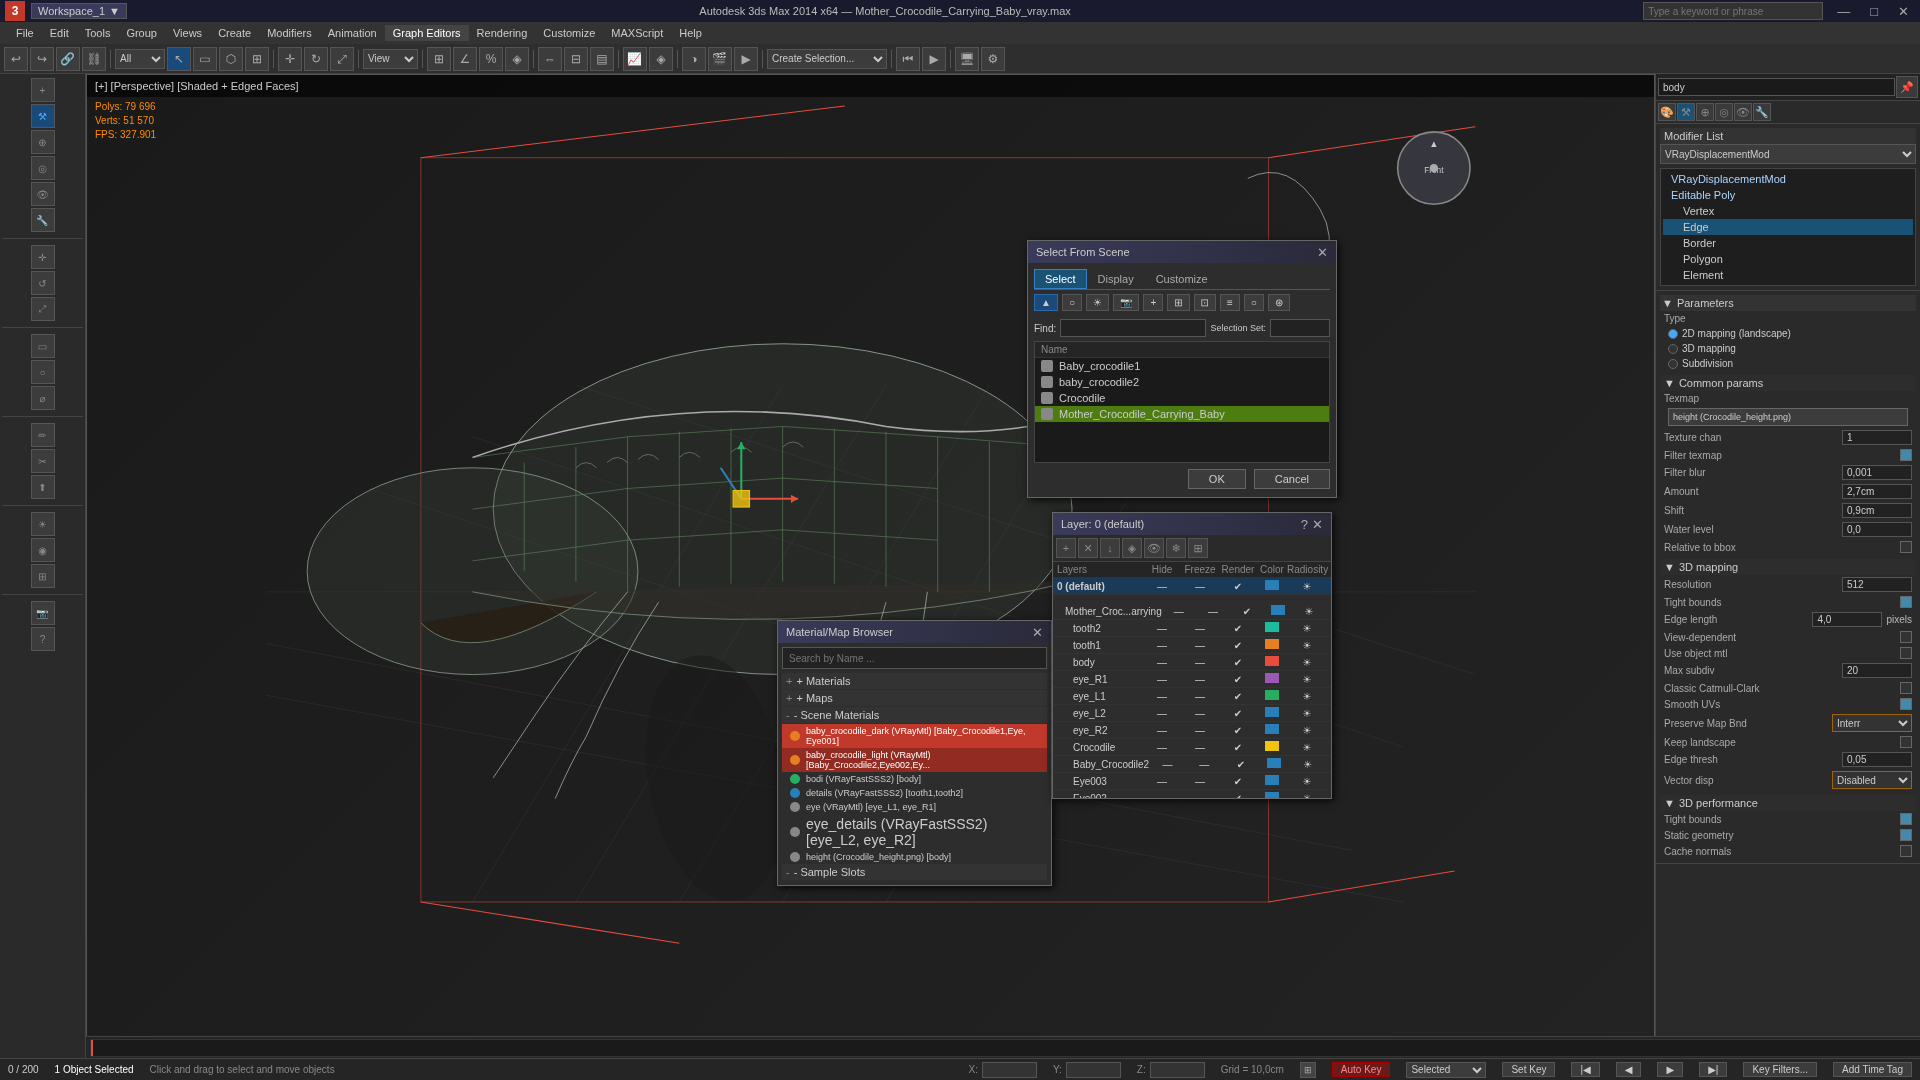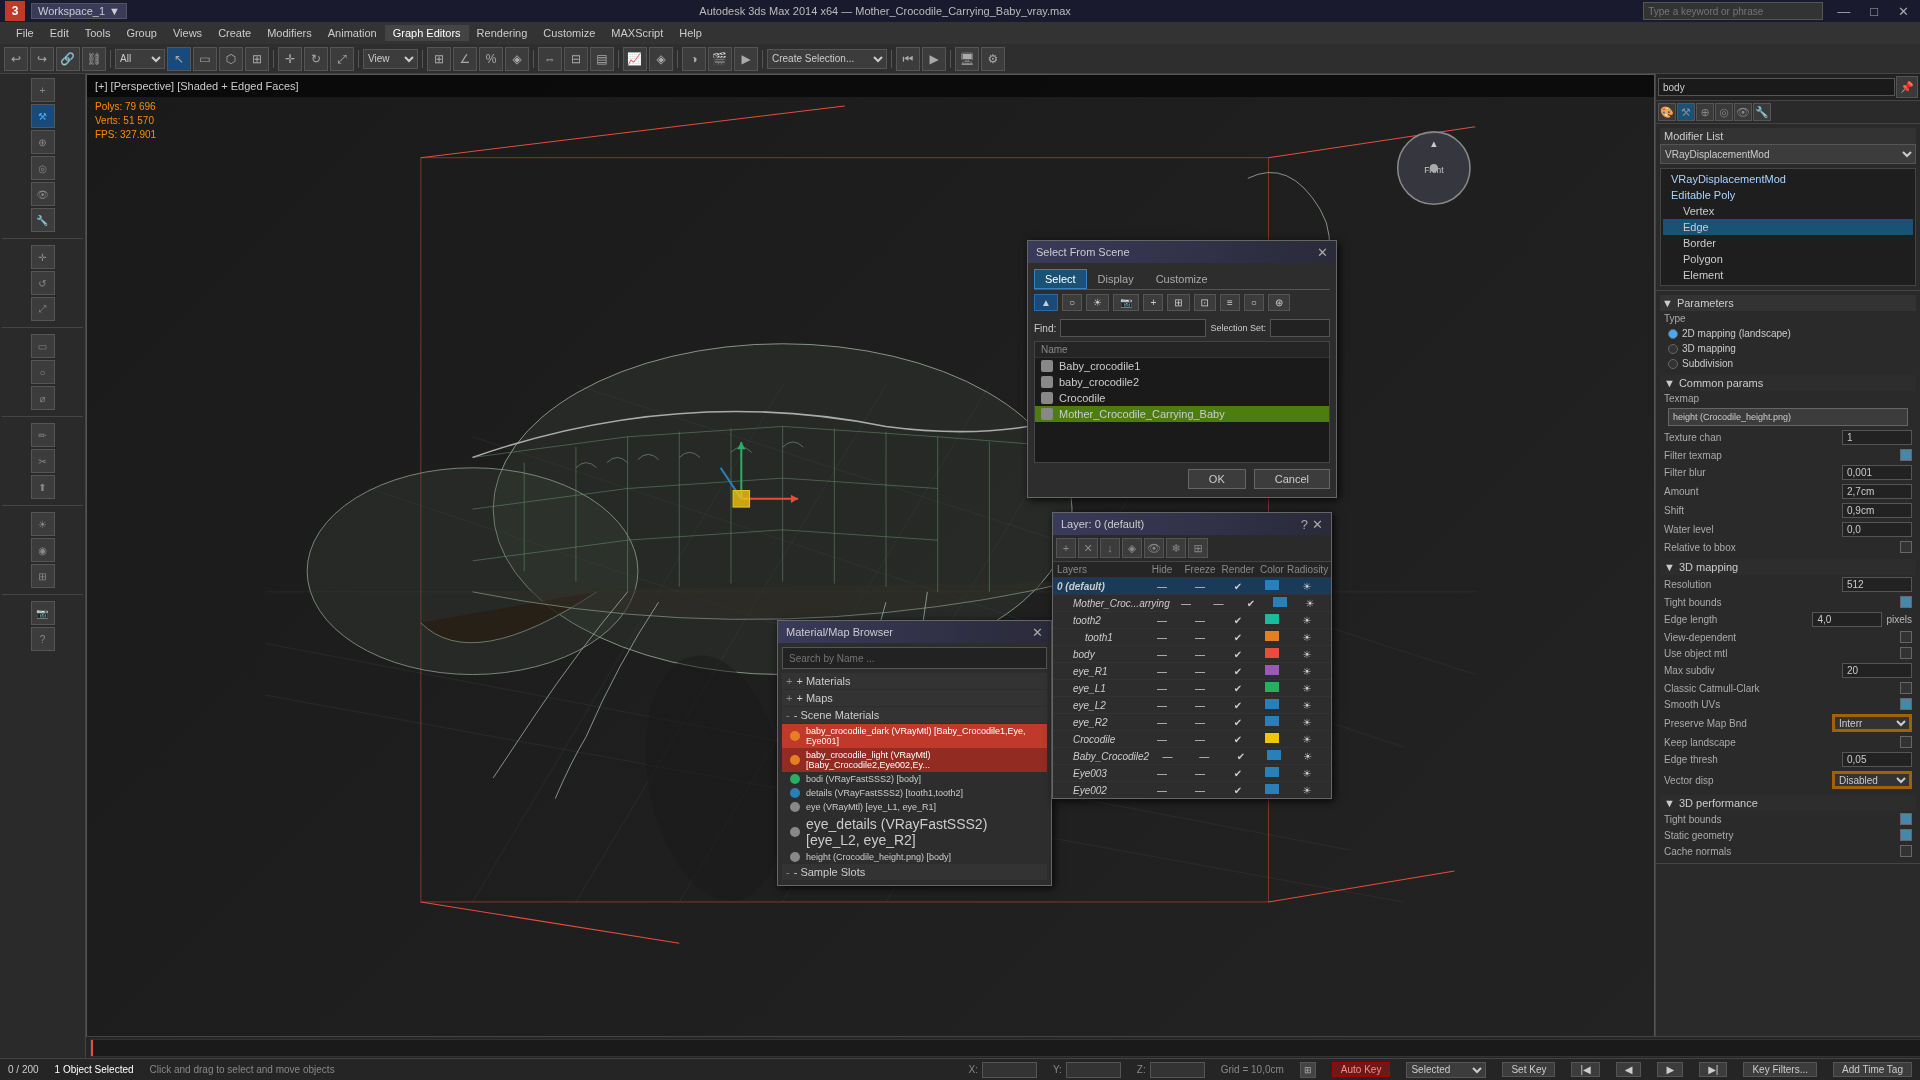--- a/index.html
+++ b/index.html
@@ -80,21 +80,21 @@
     .rp-title { font-size: 11px; color: #ccc; padding: 2px 4px; background: #333; }
     .modifier-item { padding: 2px 8px; font-size: 11px; color: #ccc; cursor: pointer; }
     .modifier-item.selected { background: #1a5276; }
 
     
     .param-row { display: flex; align-items: center; padding: 2px 4px; font-size: 10px; color: #bbb; gap: 4px; }
     .param-label { flex: 1; color: #aaa; }
     .param-val { background: #222; border: 1px solid #555; color: #ccc; padding: 1px 4px; font-size: 10px; width: 70px; }
     .checkbox { width: 12px; height: 12px; border: 1px solid #666; background: #333; }
     .checkbox.checked { background: #48a; }
-    .param-dropdown { background: #333; border: 3px solid #a16207; color: #ccc; font-size: 10px; width: 80px; height: 18px; }
+    .param-dropdown { background: #333; border: 1px solid #a16207; color: #ccc; font-size: 10px; width: 80px; height: 18px; }
     .radio-option { display: flex; align-items: center; gap: 4px; padding: 2px 8px; font-size: 10px; }
     .radio { width: 10px; height: 10px; border-radius: 50%; border: 1px solid #666; background: #333; }
     .radio.selected { background: #4af; }
 
     
     .dialog {
       position: absolute; background: #2d2d2d; border: 1px solid #666;
       box-shadow: 2px 2px 8px rgba(0,0,0,0.8);
     }
     .dialog-header {
@@ -134,21 +134,21 @@
     .mat-dot { width: 10px; height: 10px; border-radius: 50%; background: #888; margin-right: 6px; flex-shrink: 0; }
     .mat-dot.orange { background: #e67e22; }
     .mat-dot.green { background: #27ae60; }
     .mat-dot.blue { background: #2980b9; }
 
     
     #layers-dialog { top: 435px; left: 970px; width: 275px; }
     .layer-btn { width: 20px; height: 20px; background: #3c3c3c; border: 1px solid #555; display: flex; align-items: center; justify-content: center; cursor: pointer; color: #888; font-size: 11px; }
     .layer-item { display: flex; align-items: center; padding: 2px 4px; font-size: 10px; color: #ccc; cursor: pointer; border-bottom: 1px solid #333; }
     .layer-item.selected { background: #1a3a5a; }
-    .layer-name { flex: 1; font-style: italic; }
+    .layer-name { flex: 1; }
 
     
     #timeline {
       width: 100%; height: 30px; background: #252525; border-top: 1px solid #444;
       display: flex; align-items: center; padding: 0 4px; gap: 4px;
     }
     .tl-track { flex: 1; height: 20px; background: #1a1a1a; border: 1px solid #444; position: relative; }
     .tl-marker { position: absolute; top: 0; bottom: 0; width: 2px; background: #e74c3c; left: 0%; }
 
     .sep-v { width: 1px; height: 18px; background: #555; margin: 0 2px; }
@@ -542,37 +542,37 @@
       <div style="overflow-y:auto;max-height:220px;">
 
         <div class="layer-item selected">
           <span class="layer-name" style="font-weight:bold;">0 (default)</span>
           <span style="width:38px;text-align:center;">—</span>
           <span style="width:38px;text-align:center;">—</span>
           <span style="width:38px;text-align:center;">✔</span>
           <span style="width:30px;text-align:center;"><span style="display:inline-block;width:14px;height:10px;background:#2980b9;"></span></span>
           <span style="width:40px;text-align:center;">☀</span>
         </div>
-        <div class="layer-item" style="padding-left:20px;">
+        <div class="layer-item" style="padding-left:12px;margin-top:8px;">
           <span class="layer-name">Mother_Croc...arrying</span>
           <span style="width:38px;text-align:center;">—</span>
           <span style="width:38px;text-align:center;">—</span>
           <span style="width:38px;text-align:center;">✔</span>
           <span style="width:30px;text-align:center;"><span style="display:inline-block;width:14px;height:10px;background:#2980b9;"></span></span>
           <span style="width:40px;text-align:center;">☀</span>
         </div>
         <div class="layer-item" style="padding-left:20px;">
           <span class="layer-name">tooth2</span>
           <span style="width:38px;text-align:center;">—</span>
           <span style="width:38px;text-align:center;">—</span>
           <span style="width:38px;text-align:center;">✔</span>
           <span style="width:30px;text-align:center;"><span style="display:inline-block;width:14px;height:10px;background:#1abc9c;"></span></span>
           <span style="width:40px;text-align:center;">☀</span>
         </div>
-        <div class="layer-item" style="padding-left:32px;">
+        <div class="layer-item" style="padding-left:20px;">
           <span class="layer-name">tooth1</span>
           <span style="width:38px;text-align:center;">—</span>
           <span style="width:38px;text-align:center;">—</span>
           <span style="width:38px;text-align:center;">✔</span>
           <span style="width:30px;text-align:center;"><span style="display:inline-block;width:14px;height:10px;background:#e67e22;"></span></span>
           <span style="width:40px;text-align:center;">☀</span>
         </div>
         <div class="layer-item" style="padding-left:20px;">
           <span class="layer-name">body</span>
           <span style="width:38px;text-align:center;">—</span>

